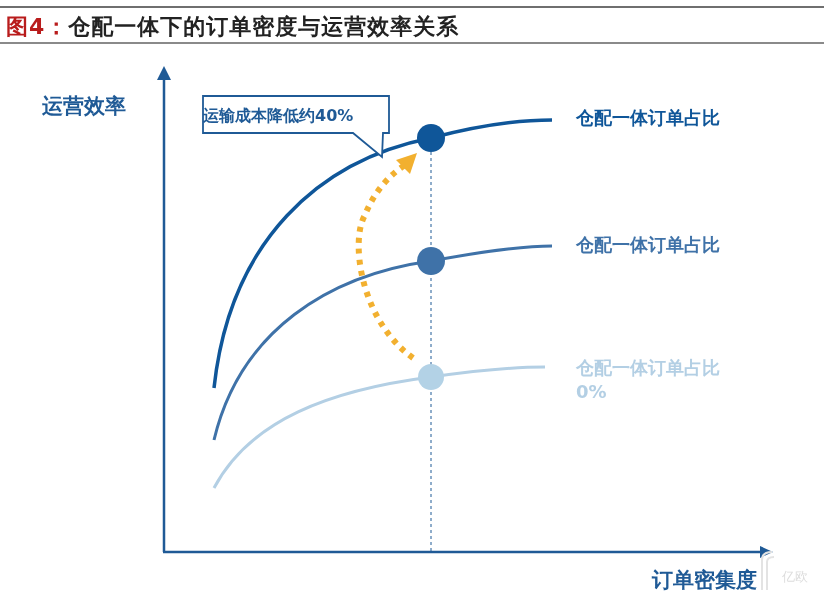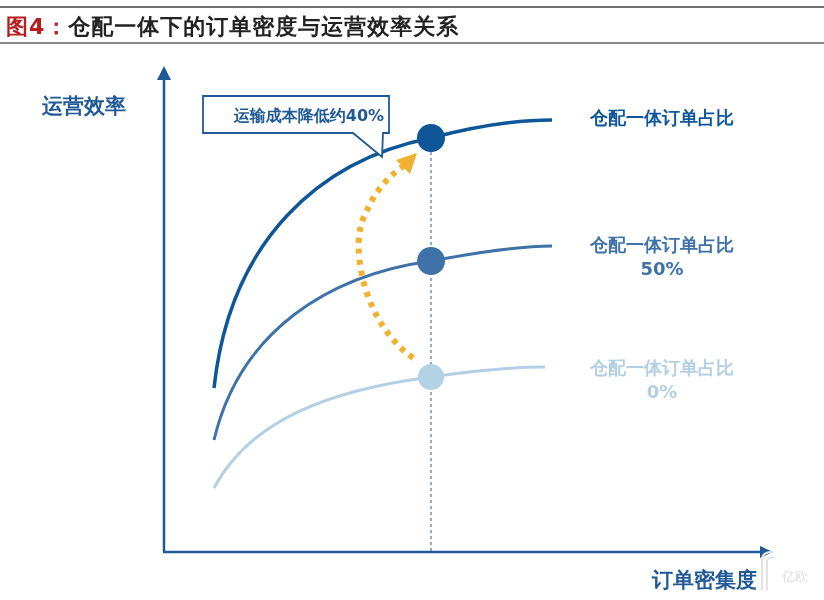--- a/index.html
+++ b/index.html
@@ -2,24 +2,24 @@
 <html><head>
 <meta charset="utf-8">
 <style>
   html,body{margin:0;padding:0;background:#fff;}
   body{width:824px;height:600px;position:relative;overflow:hidden;font-family:"DejaVu Sans","Liberation Sans",sans-serif;}
   .topline{position:absolute;left:0;top:6px;width:824px;height:2px;background:#6f6f6f;}
   .botline{position:absolute;left:0;top:42px;width:824px;height:2px;background:#8a8a8a;}
   .title{position:absolute;left:6px;top:12px;font-size:22px;font-weight:bold;color:#222;letter-spacing:1px;white-space:nowrap;}
   .title .fig{color:#b91c1c;}
   svg{position:absolute;left:0;top:0;}
-  .lbl{position:absolute;font-weight:bold;text-align:center;white-space:nowrap;font-size:18px;line-height:24px;}
+  .lbl{position:absolute;font-weight:bold;white-space:nowrap;font-size:18px;line-height:24px;}
   .ylab{position:absolute;left:42px;top:92px;font-size:21px;font-weight:bold;color:#1f5a96;}
   .xlab{position:absolute;left:618px;top:566px;font-size:21px;font-weight:bold;color:#1f5a96;margin-left:34px;}
-  .callout{position:absolute;left:203px;top:99px;width:186px;height:34px;font-size:16px;font-weight:bold;color:#1f5a96;line-height:34px;text-align:center;margin-left:13px;}
+  .callout{position:absolute;left:203px;top:99px;width:186px;height:34px;font-size:16px;font-weight:bold;color:#1f5a96;line-height:34px;}
   .wm{position:absolute;left:782px;top:568px;font-size:13px;color:#ddd;text-align:center;}
 </style>
 </head>
 <body>
 
 <div class="topline"></div>
 <div class="title"><span class="fig">图4：</span><span>仓配一体下的订单密度与运营效率关系</span></div>
 <div class="botline"></div>
 
 <svg width="824" height="600" viewBox="0 0 824 600">
@@ -59,20 +59,19 @@
 
 <div class="ylab">运营效率</div>
 <div class="xlab">订单密集度</div>
 <div class="callout">运输成本降低约40%</div>
 
 <div class="lbl" style="left:576px;top:106px;color:#0f5699;width:172px;">
   <div>仓配一体订单占比</div>
 </div>
 <div class="lbl" style="left:576px;top:233px;color:#3f72a8;width:172px;">
   <div>仓配一体订单占比</div>
-  <div>50%</div>
 </div>
 <div class="lbl" style="left:576px;top:356px;color:#b3cfe4;width:172px;">
   <div>仓配一体订单占比</div>
   <div>0%</div>
 </div>
 
 <div class="wm">亿欧</div>
 
 </body></html>

